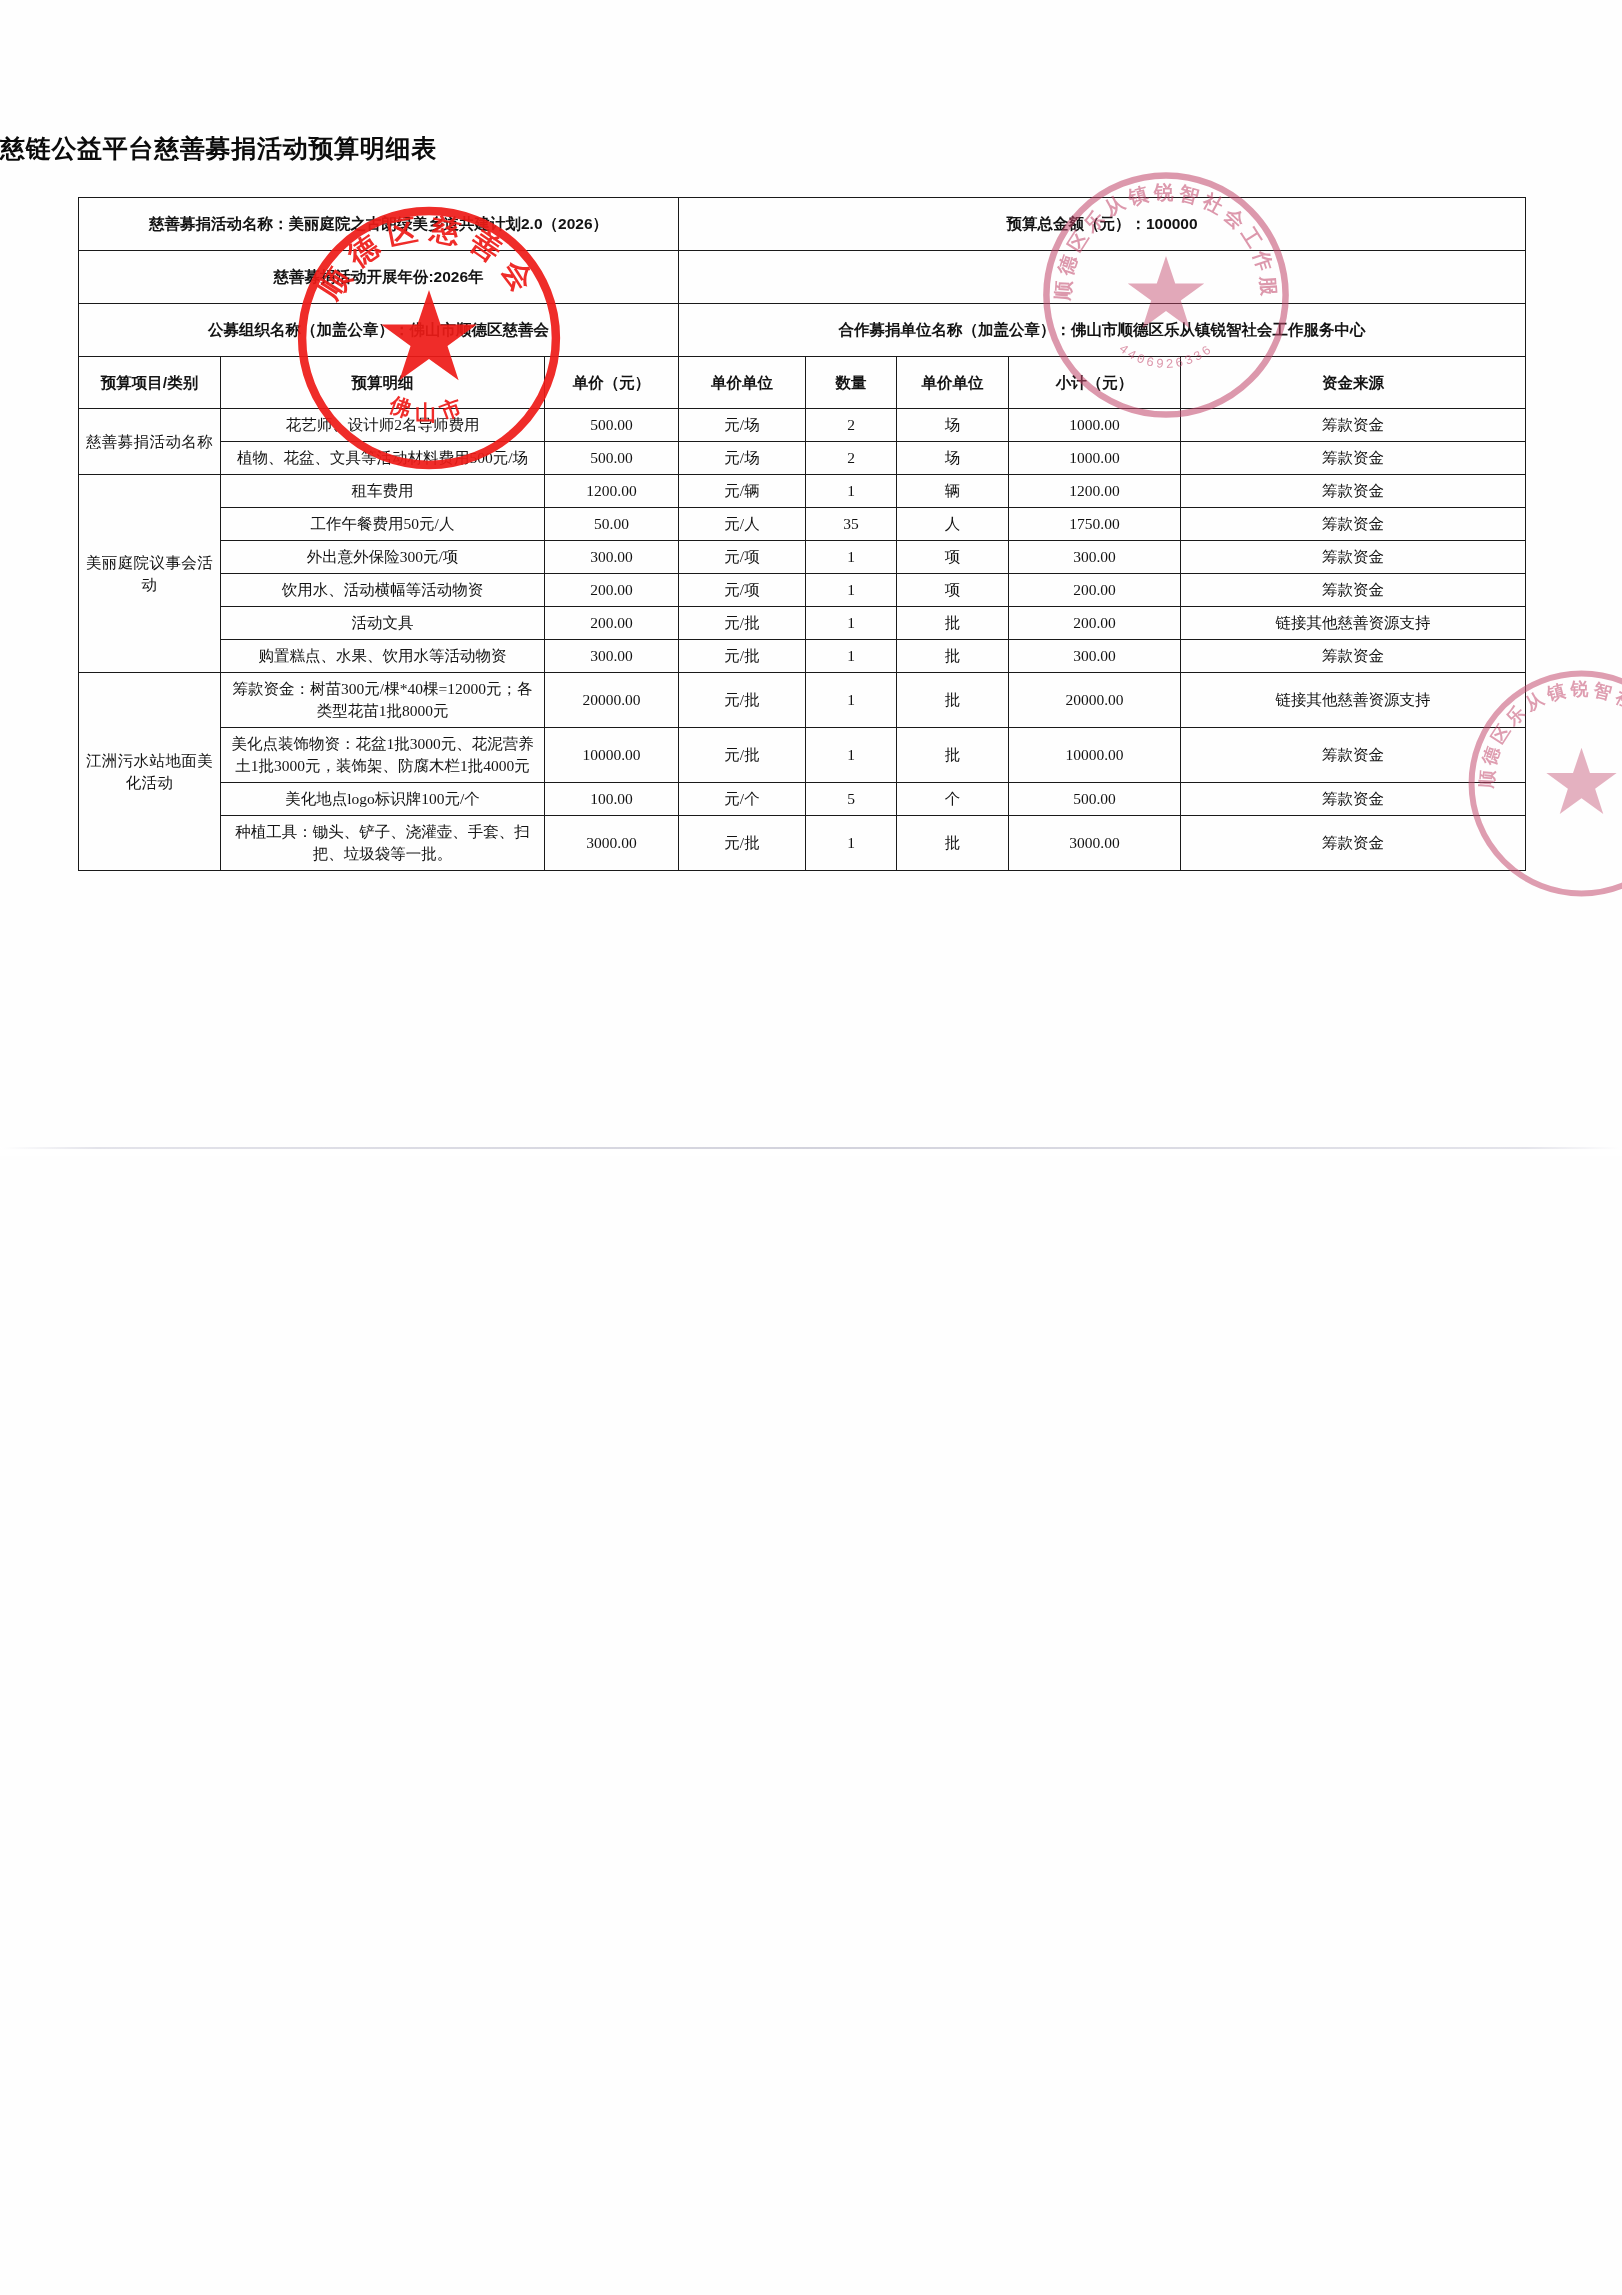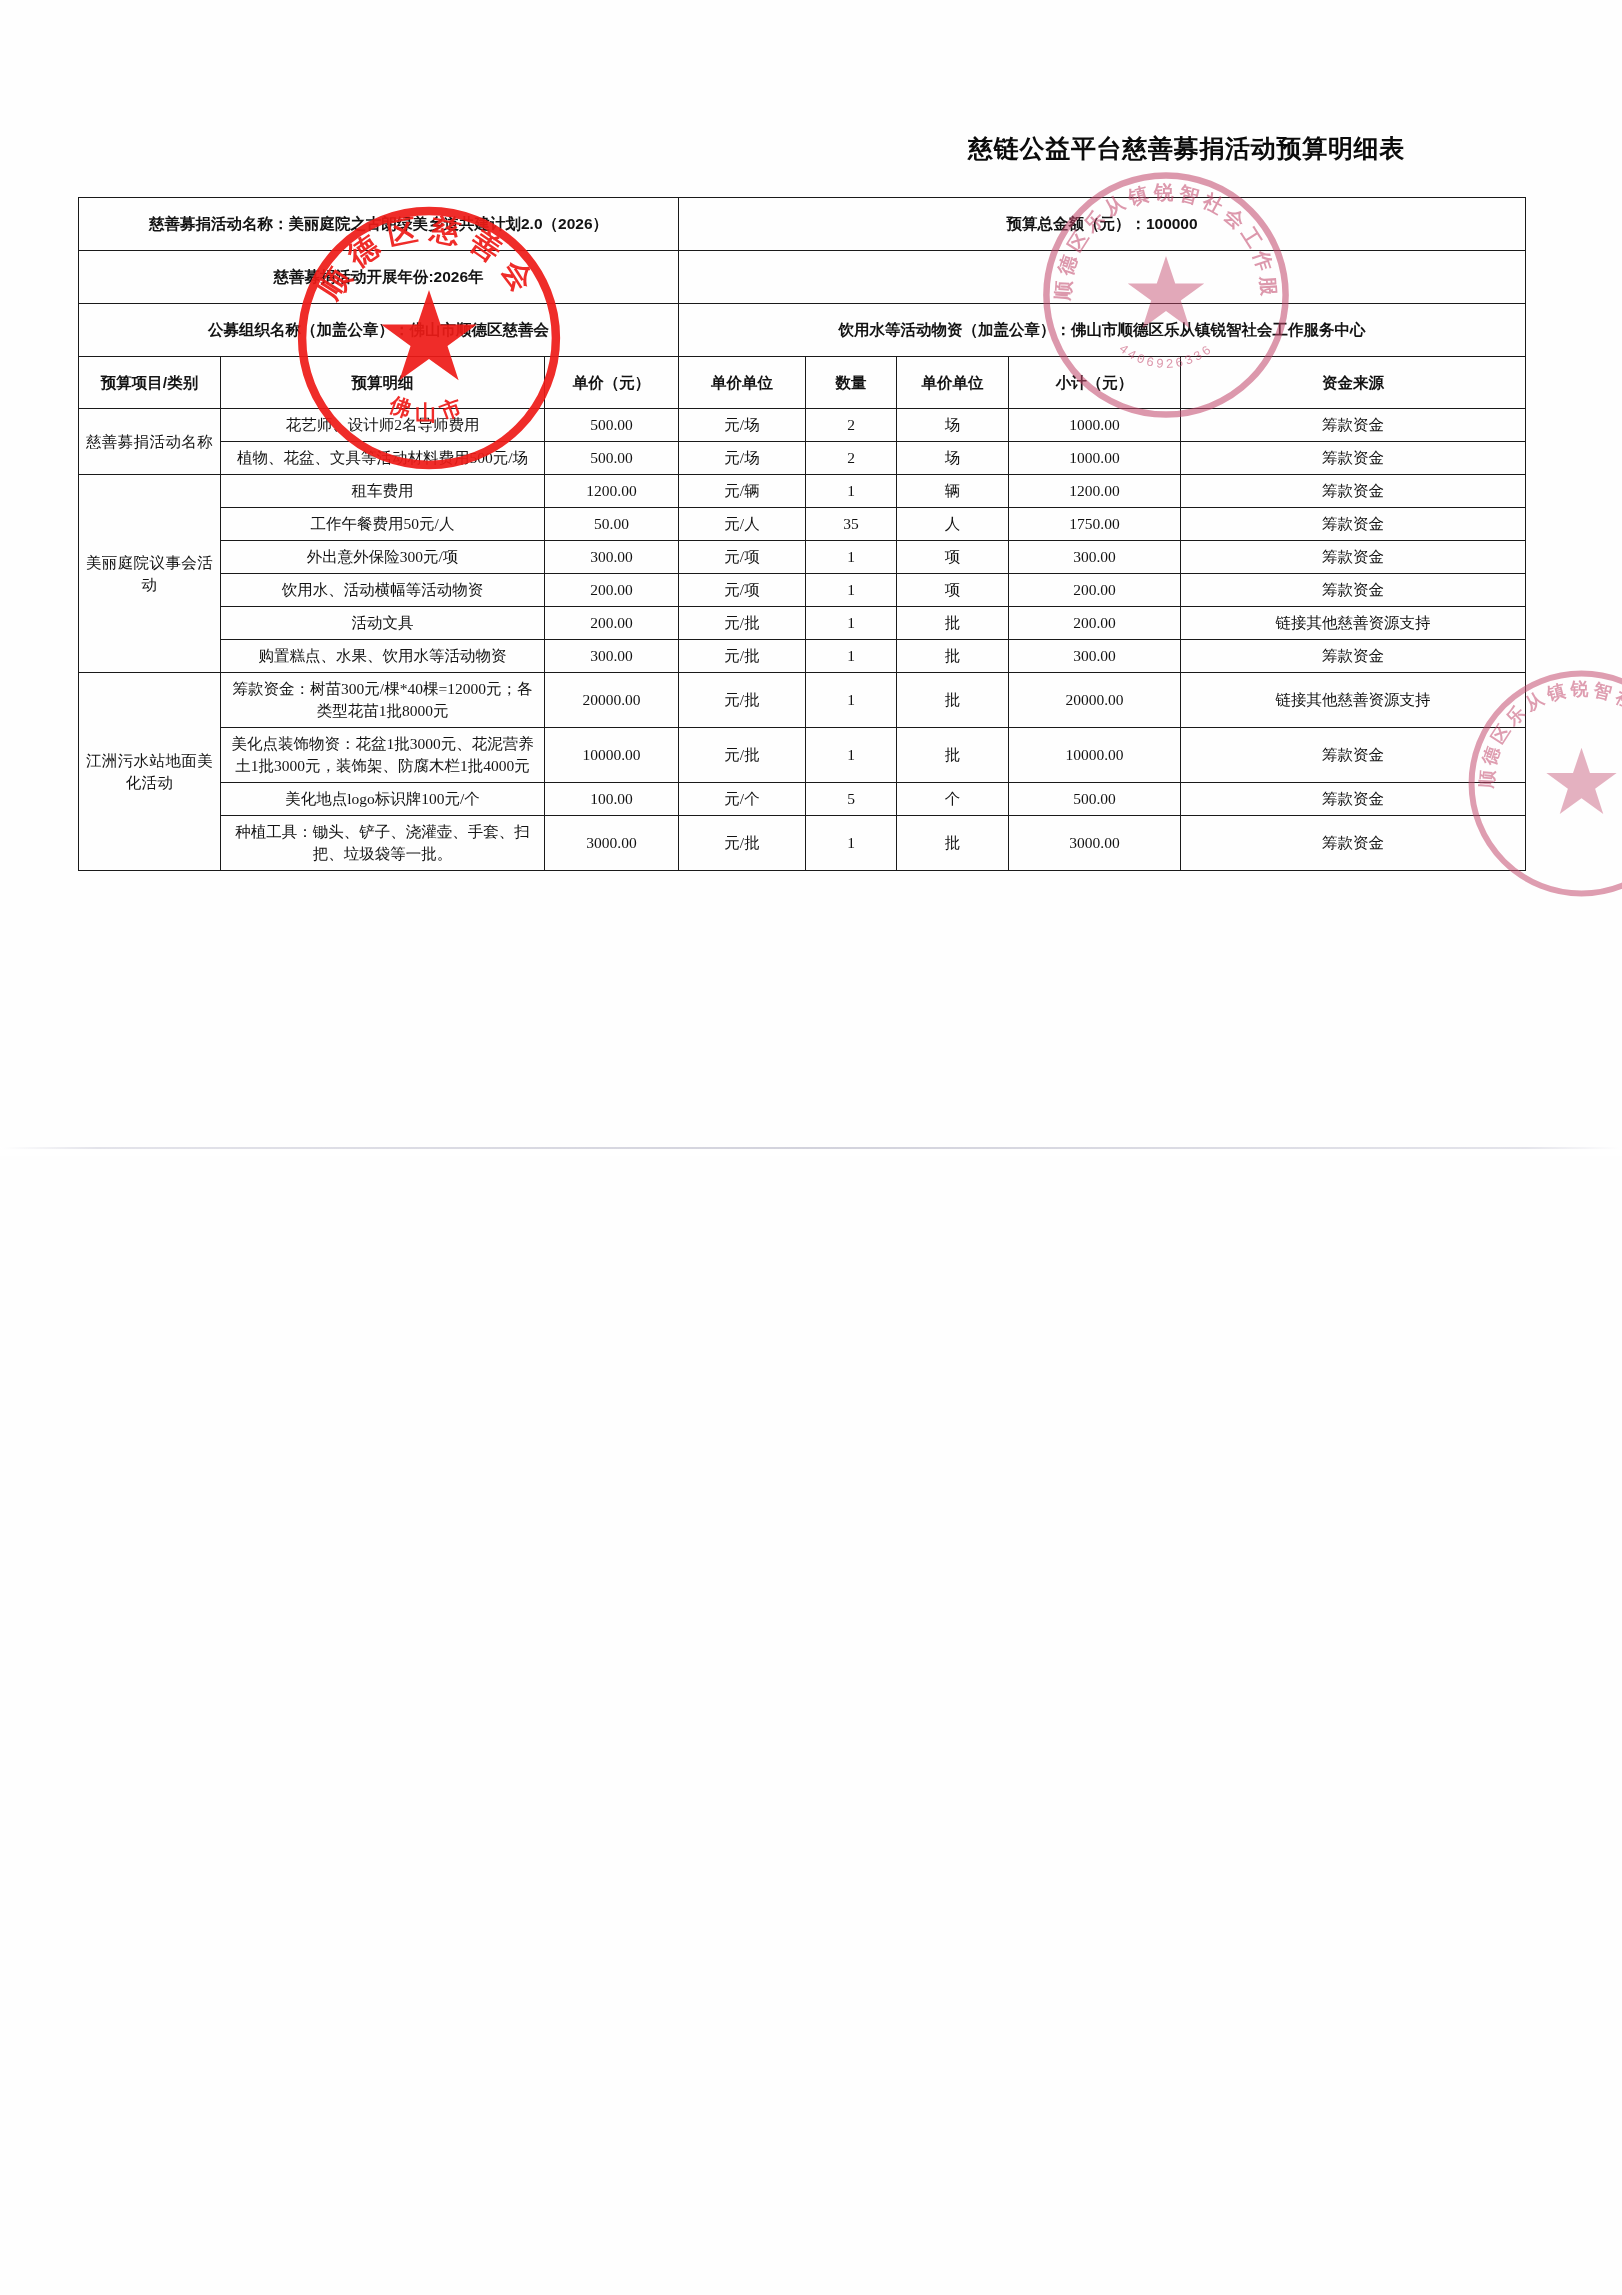--- a/index.html
+++ b/index.html
@@ -32,21 +32,21 @@
     width: 1623px;
     height: 2.2px;
     background: linear-gradient(to right, #ffffff 0%, #e3e3ea 6%, #d2d2dc 50%, #e3e3ea 94%, #ffffff 100%);
   }
 
   .doc-title {
     position: absolute;
     top: 132px;
     left: 0;
     width: 1405px;
-    text-align: right;
+    text-align: left;
     font-family: "Liberation Sans", "DejaVu Sans", sans-serif;
     font-weight: bold;
     font-size: 25px;
     letter-spacing: 0.7px;
     color: #0b0b0b;
   }
 
   table.budget {
     position: absolute;
     left: 78px;
@@ -140,21 +140,21 @@
       <tr>
         <td class="meta" colspan="3">慈善募捐活动名称：美丽庭院之古朗绿美乡道共建计划2.0（2026）</td>
         <td class="meta" colspan="5">预算总金额（元）：100000</td>
       </tr>
       <tr>
         <td class="meta" colspan="3">慈善募捐活动开展年份:2026年</td>
         <td class="meta" colspan="5"></td>
       </tr>
       <tr>
         <td class="meta" colspan="3">公募组织名称（加盖公章）：佛山市顺德区慈善会</td>
-        <td class="meta" colspan="5">饮用水等活动物资（加盖公章）：佛山市顺德区乐从镇锐智社会工作服务中心</td>
+        <td class="meta" colspan="5">合作募捐单位名称（加盖公章）：佛山市顺德区乐从镇锐智社会工作服务中心</td>
       </tr>
       <tr>
         <td class="colhead">预算项目/类别</td>
         <td class="colhead">预算明细</td>
         <td class="colhead">单价（元）</td>
         <td class="colhead">单价单位</td>
         <td class="colhead">数量</td>
         <td class="colhead">单价单位</td>
         <td class="colhead">小计（元）</td>
         <td class="colhead">资金来源</td>

